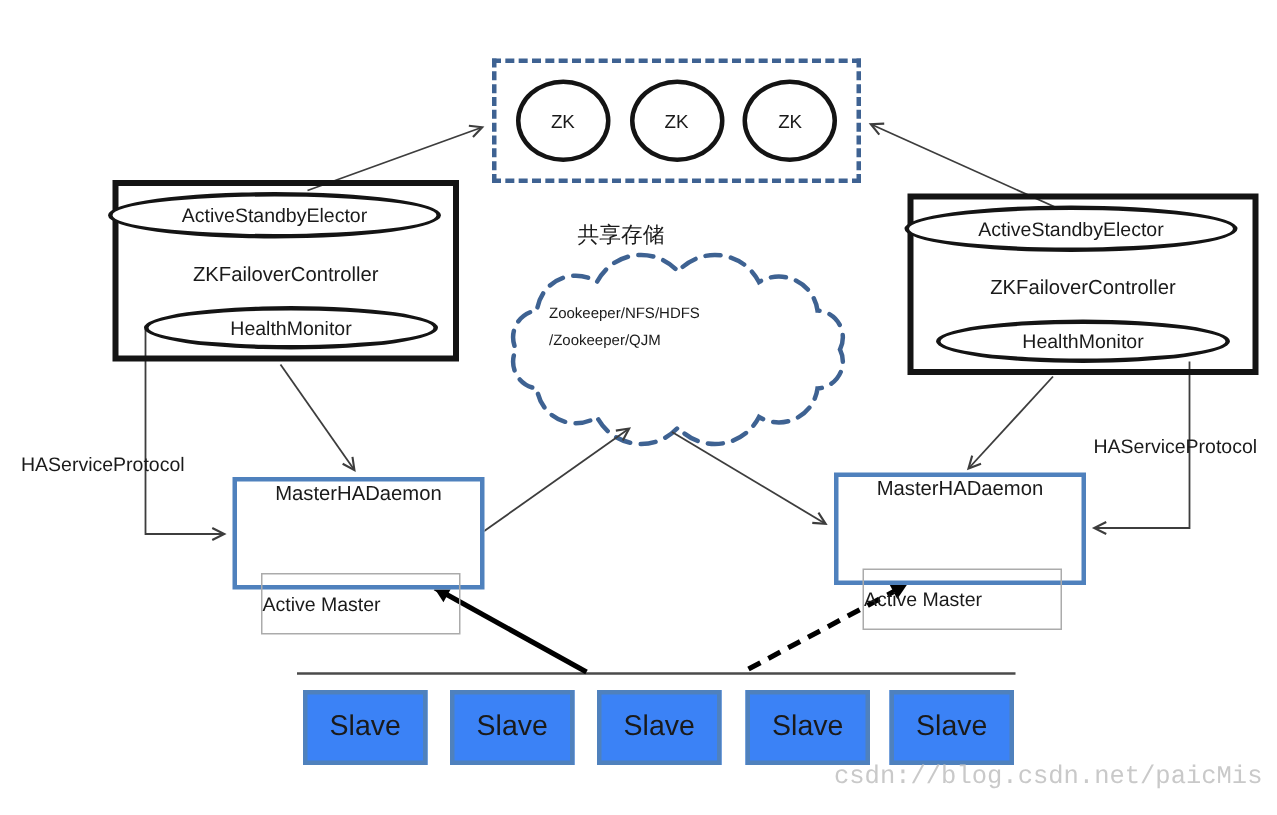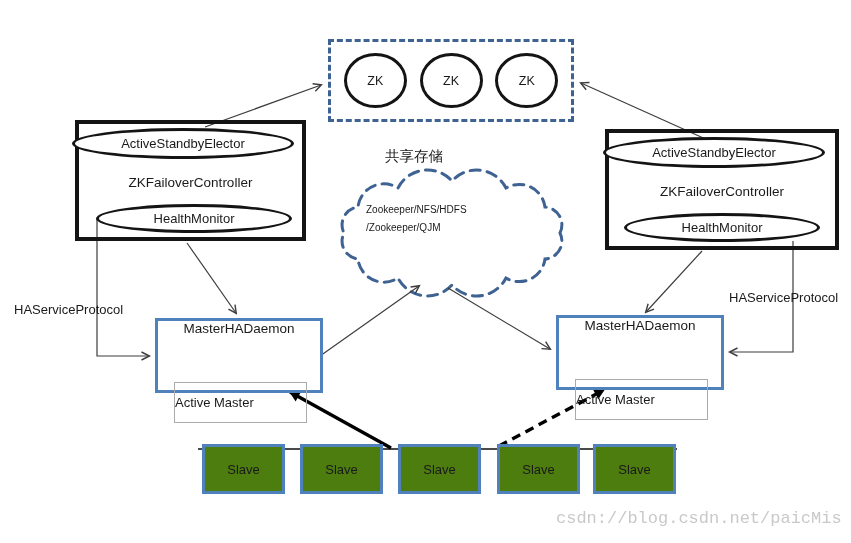--- a/index.html
+++ b/index.html
@@ -34,23 +34,23 @@
     position:absolute; width:168px; height:75px; border:3px solid #4F81BD;
     background:#fff; text-align:center;
   }
   .master-title { font-size:13.5px; }
   .inner-box {
     position:absolute; left:16px; top:41px; width:133px; height:41px;
     border:1px solid #ababab; display:flex; align-items:center;
     font-size:13px;margin-top:20px;
   }
   .slave {
-    position:absolute; top:444px; width:83px; height:50px;
-    border:3px solid #4F81BD; background:#4d7c0f; display:flex;
-    align-items:center; justify-content:center; font-size:13px;
+    position:absolute; top:460px; width:83px; height:50px;
+    border:3px solid #4F81BD; background:#3b82f6; display:flex;
+    align-items:center; justify-content:center; font-size:19px;
   }
   .label { position:absolute; font-size:13px; white-space:nowrap; }
   .cloud-text {
     position:absolute; left:366px; top:201px; font-size:10px;
     line-height:18px; white-space:nowrap;
   }
   .shared-label { position:absolute; left:385px; top:147px; font-size:14.5px; }
   .watermark {
     position:absolute; left:556px; top:509px; font-size:17px;
     font-family:"Liberation Mono", monospace; color:#c9c9c9; letter-spacing:0px;

